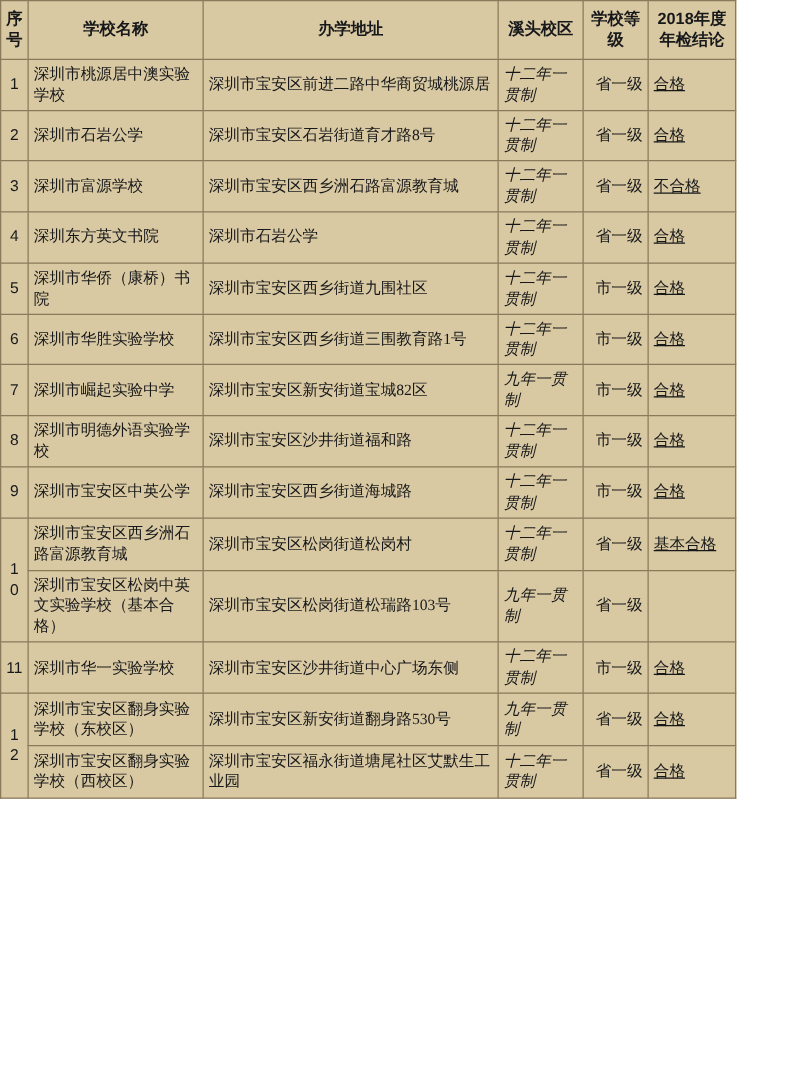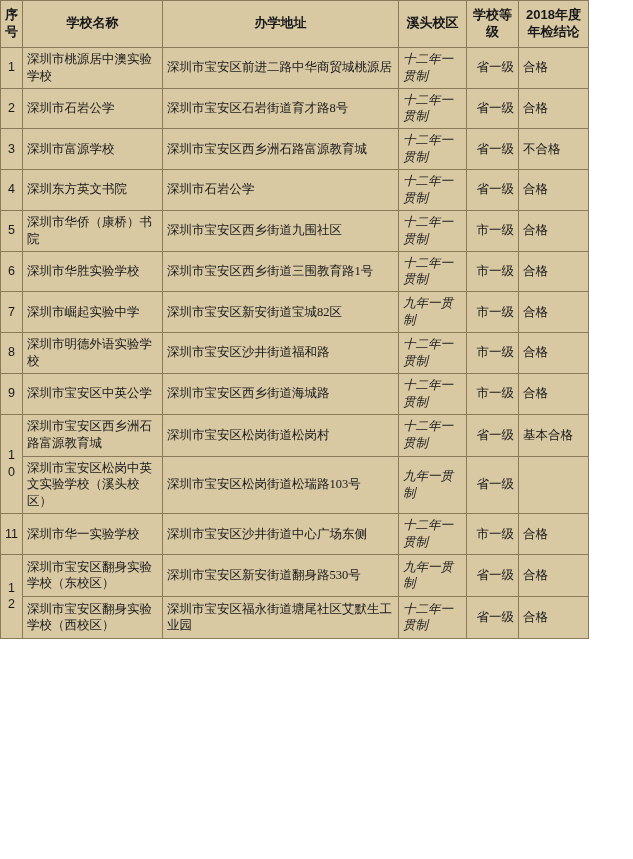--- a/index.html
+++ b/index.html
@@ -49,21 +49,21 @@
   td.idx {
     text-align: center;
     font-size: 12.5px;
     padding-left: 0;
     padding-right: 0;
   }
   td.name { text-align: left; margin-top: 24px; }
   td.addr { text-align: left; font-family: Liberation Serif, serif; }
   td.level { text-align: left; font-style: italic; }
   td.grade { text-align: right; white-space: nowrap; }
-  td.concl { text-align: left; white-space: nowrap; }
+  td.concl { text-align: left; white-space: nowrap; text-decoration: underline; }
   .tall { height: 42px; }
   .row-normal { height: 34px; }
 </style>
 </head>
 <body>
 
 <table class="sheet">
   <colgroup>
     <col class="c-idx">
       <col class="c-name">
@@ -157,21 +157,21 @@
       </tr>
       <tr class="tall">
         <td class="idx" rowspan="2">10</td>
         <td class="name">深圳市宝安区西乡洲石路富源教育城</td>
         <td class="addr">深圳市宝安区松岗街道松岗村</td>
         <td class="level">十二年一贯制</td>
         <td class="grade">省一级</td>
         <td class="concl" rowspan="1">基本合格</td>
       </tr>
       <tr class="tall">
-        <td class="name">深圳市宝安区松岗中英文实验学校（溪头校区）</td>
+        <td class="name">深圳市宝安区松岗中英文实验学校（基本合格）</td>
         <td class="addr">深圳市宝安区松岗街道松瑞路103号</td>
         <td class="level">九年一贯制</td>
         <td class="grade">省一级</td>
         <td class="concl"></td>
       </tr>
       <tr class="row-normal">
         <td class="idx">11</td>
         <td class="name">深圳市华一实验学校</td>
         <td class="addr">深圳市宝安区沙井街道中心广场东侧</td>
         <td class="level">十二年一贯制</td>

